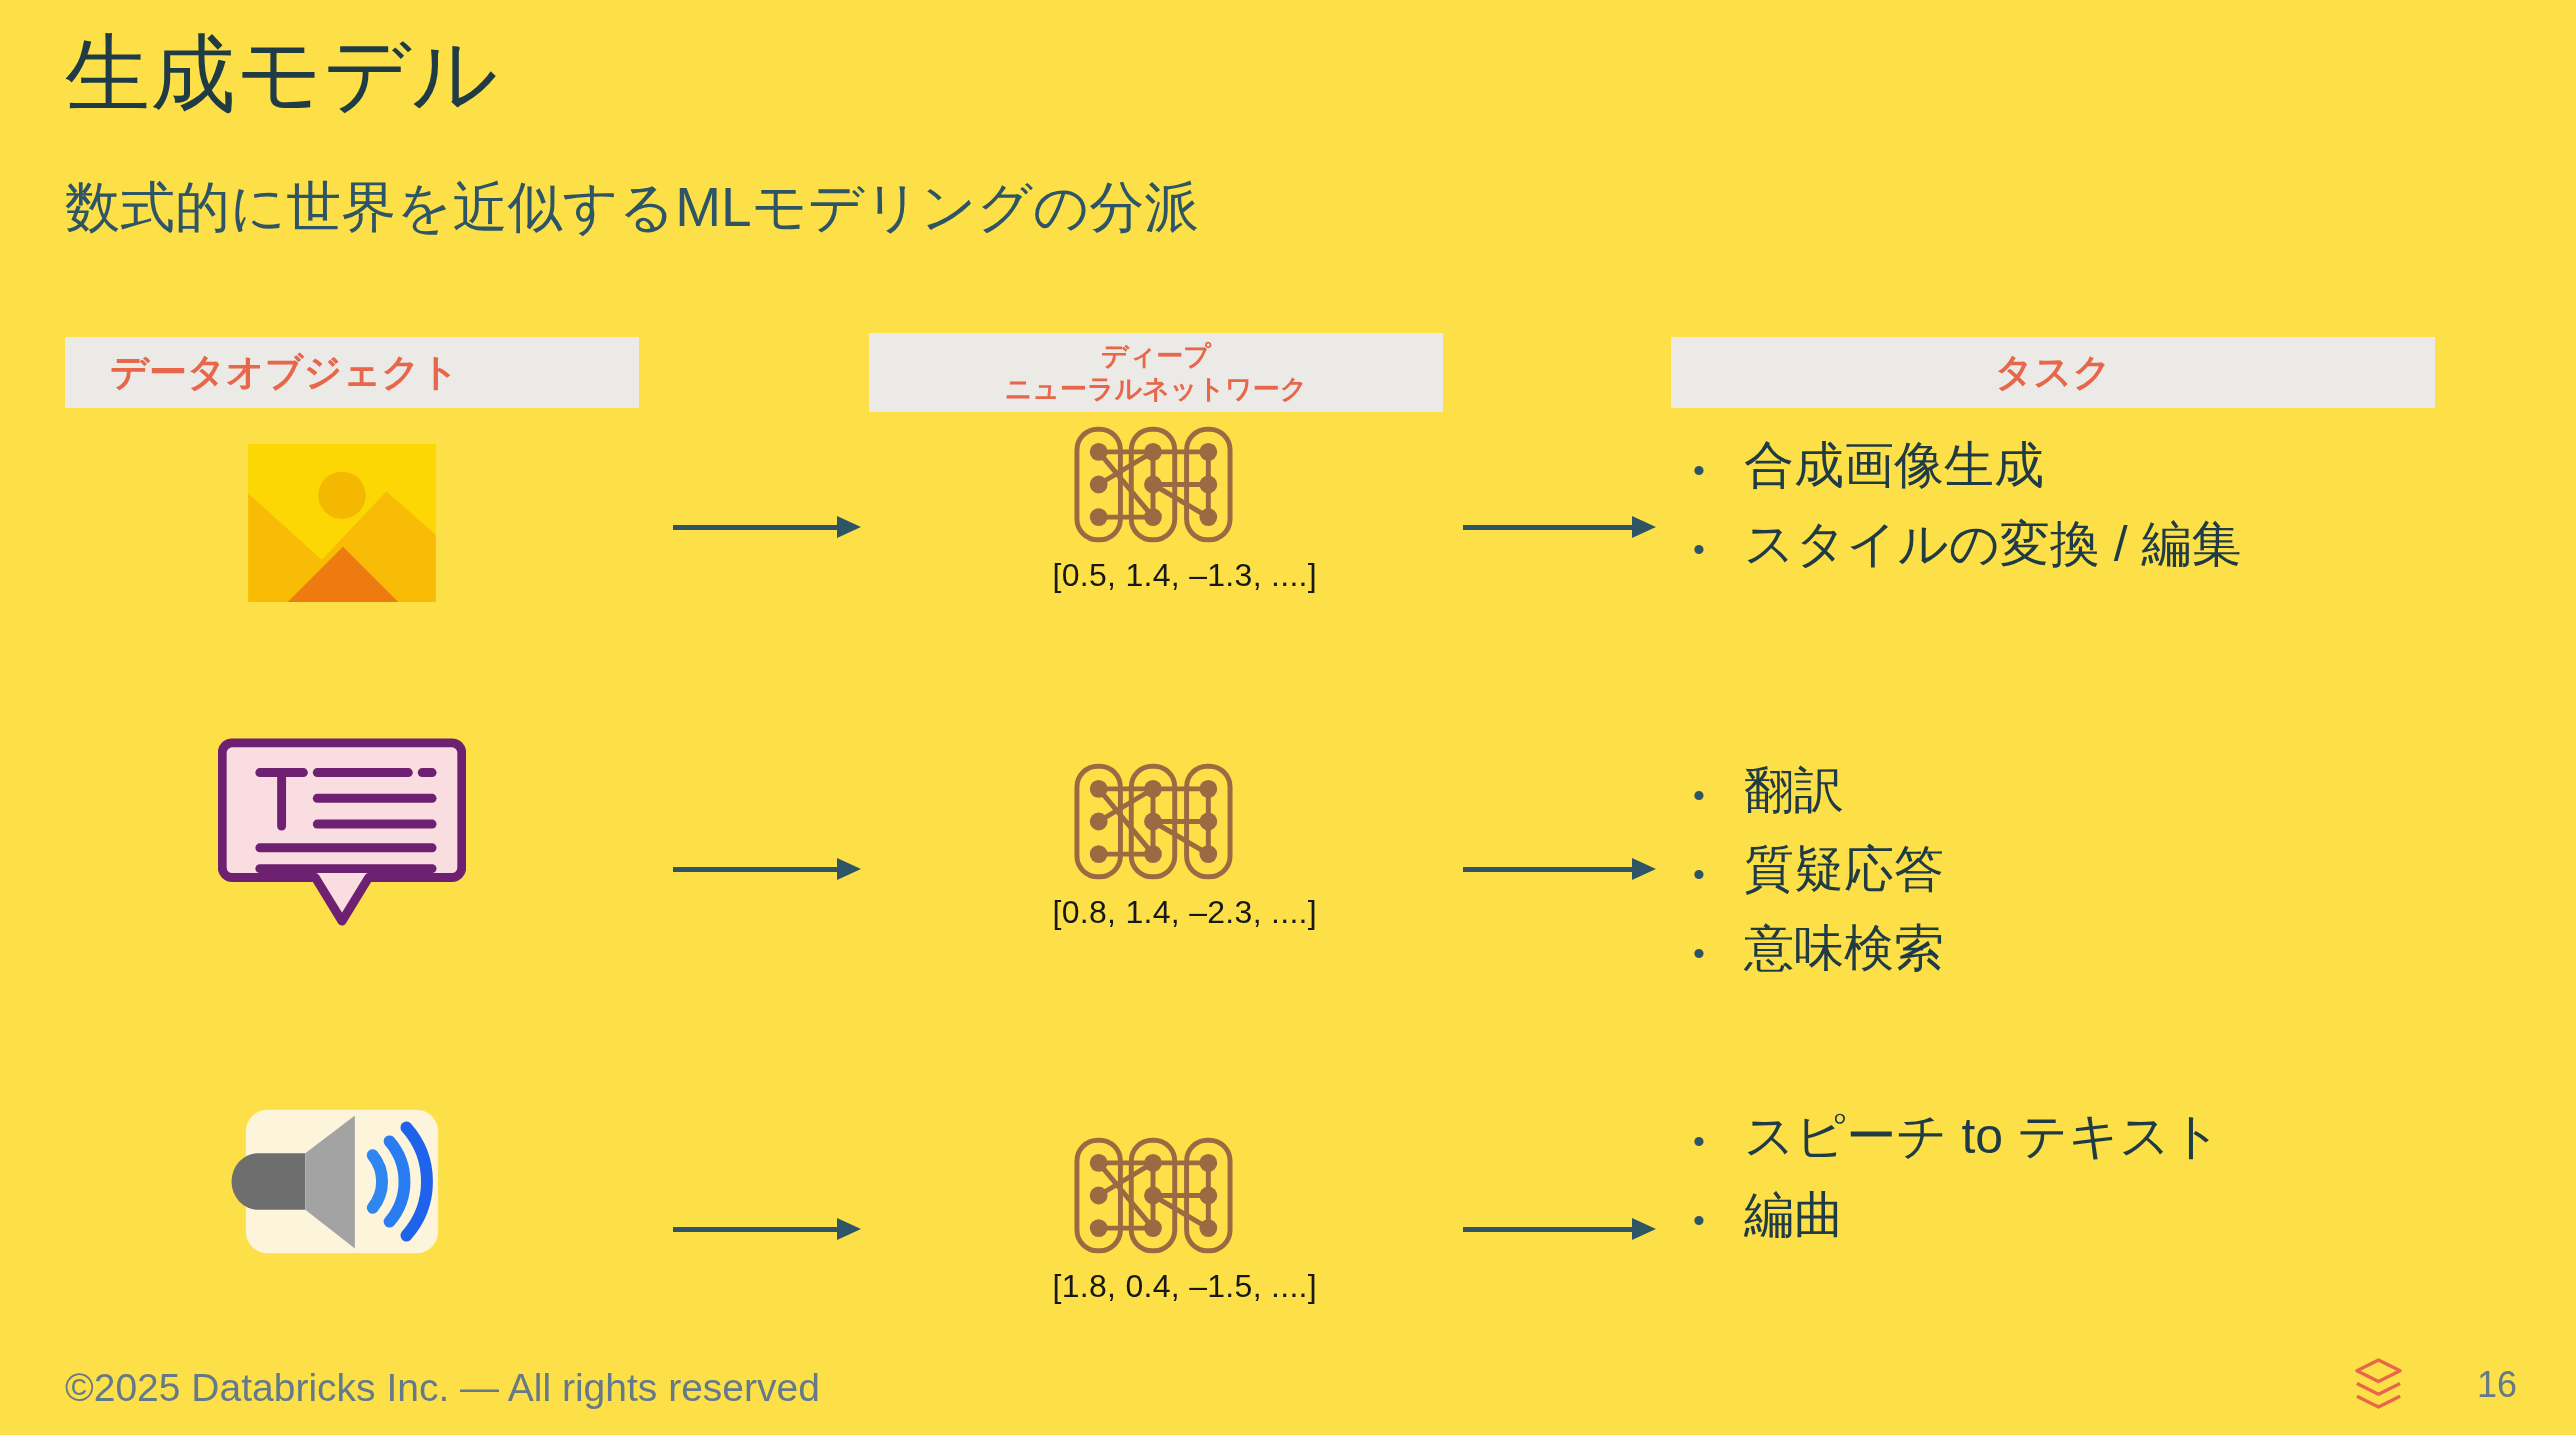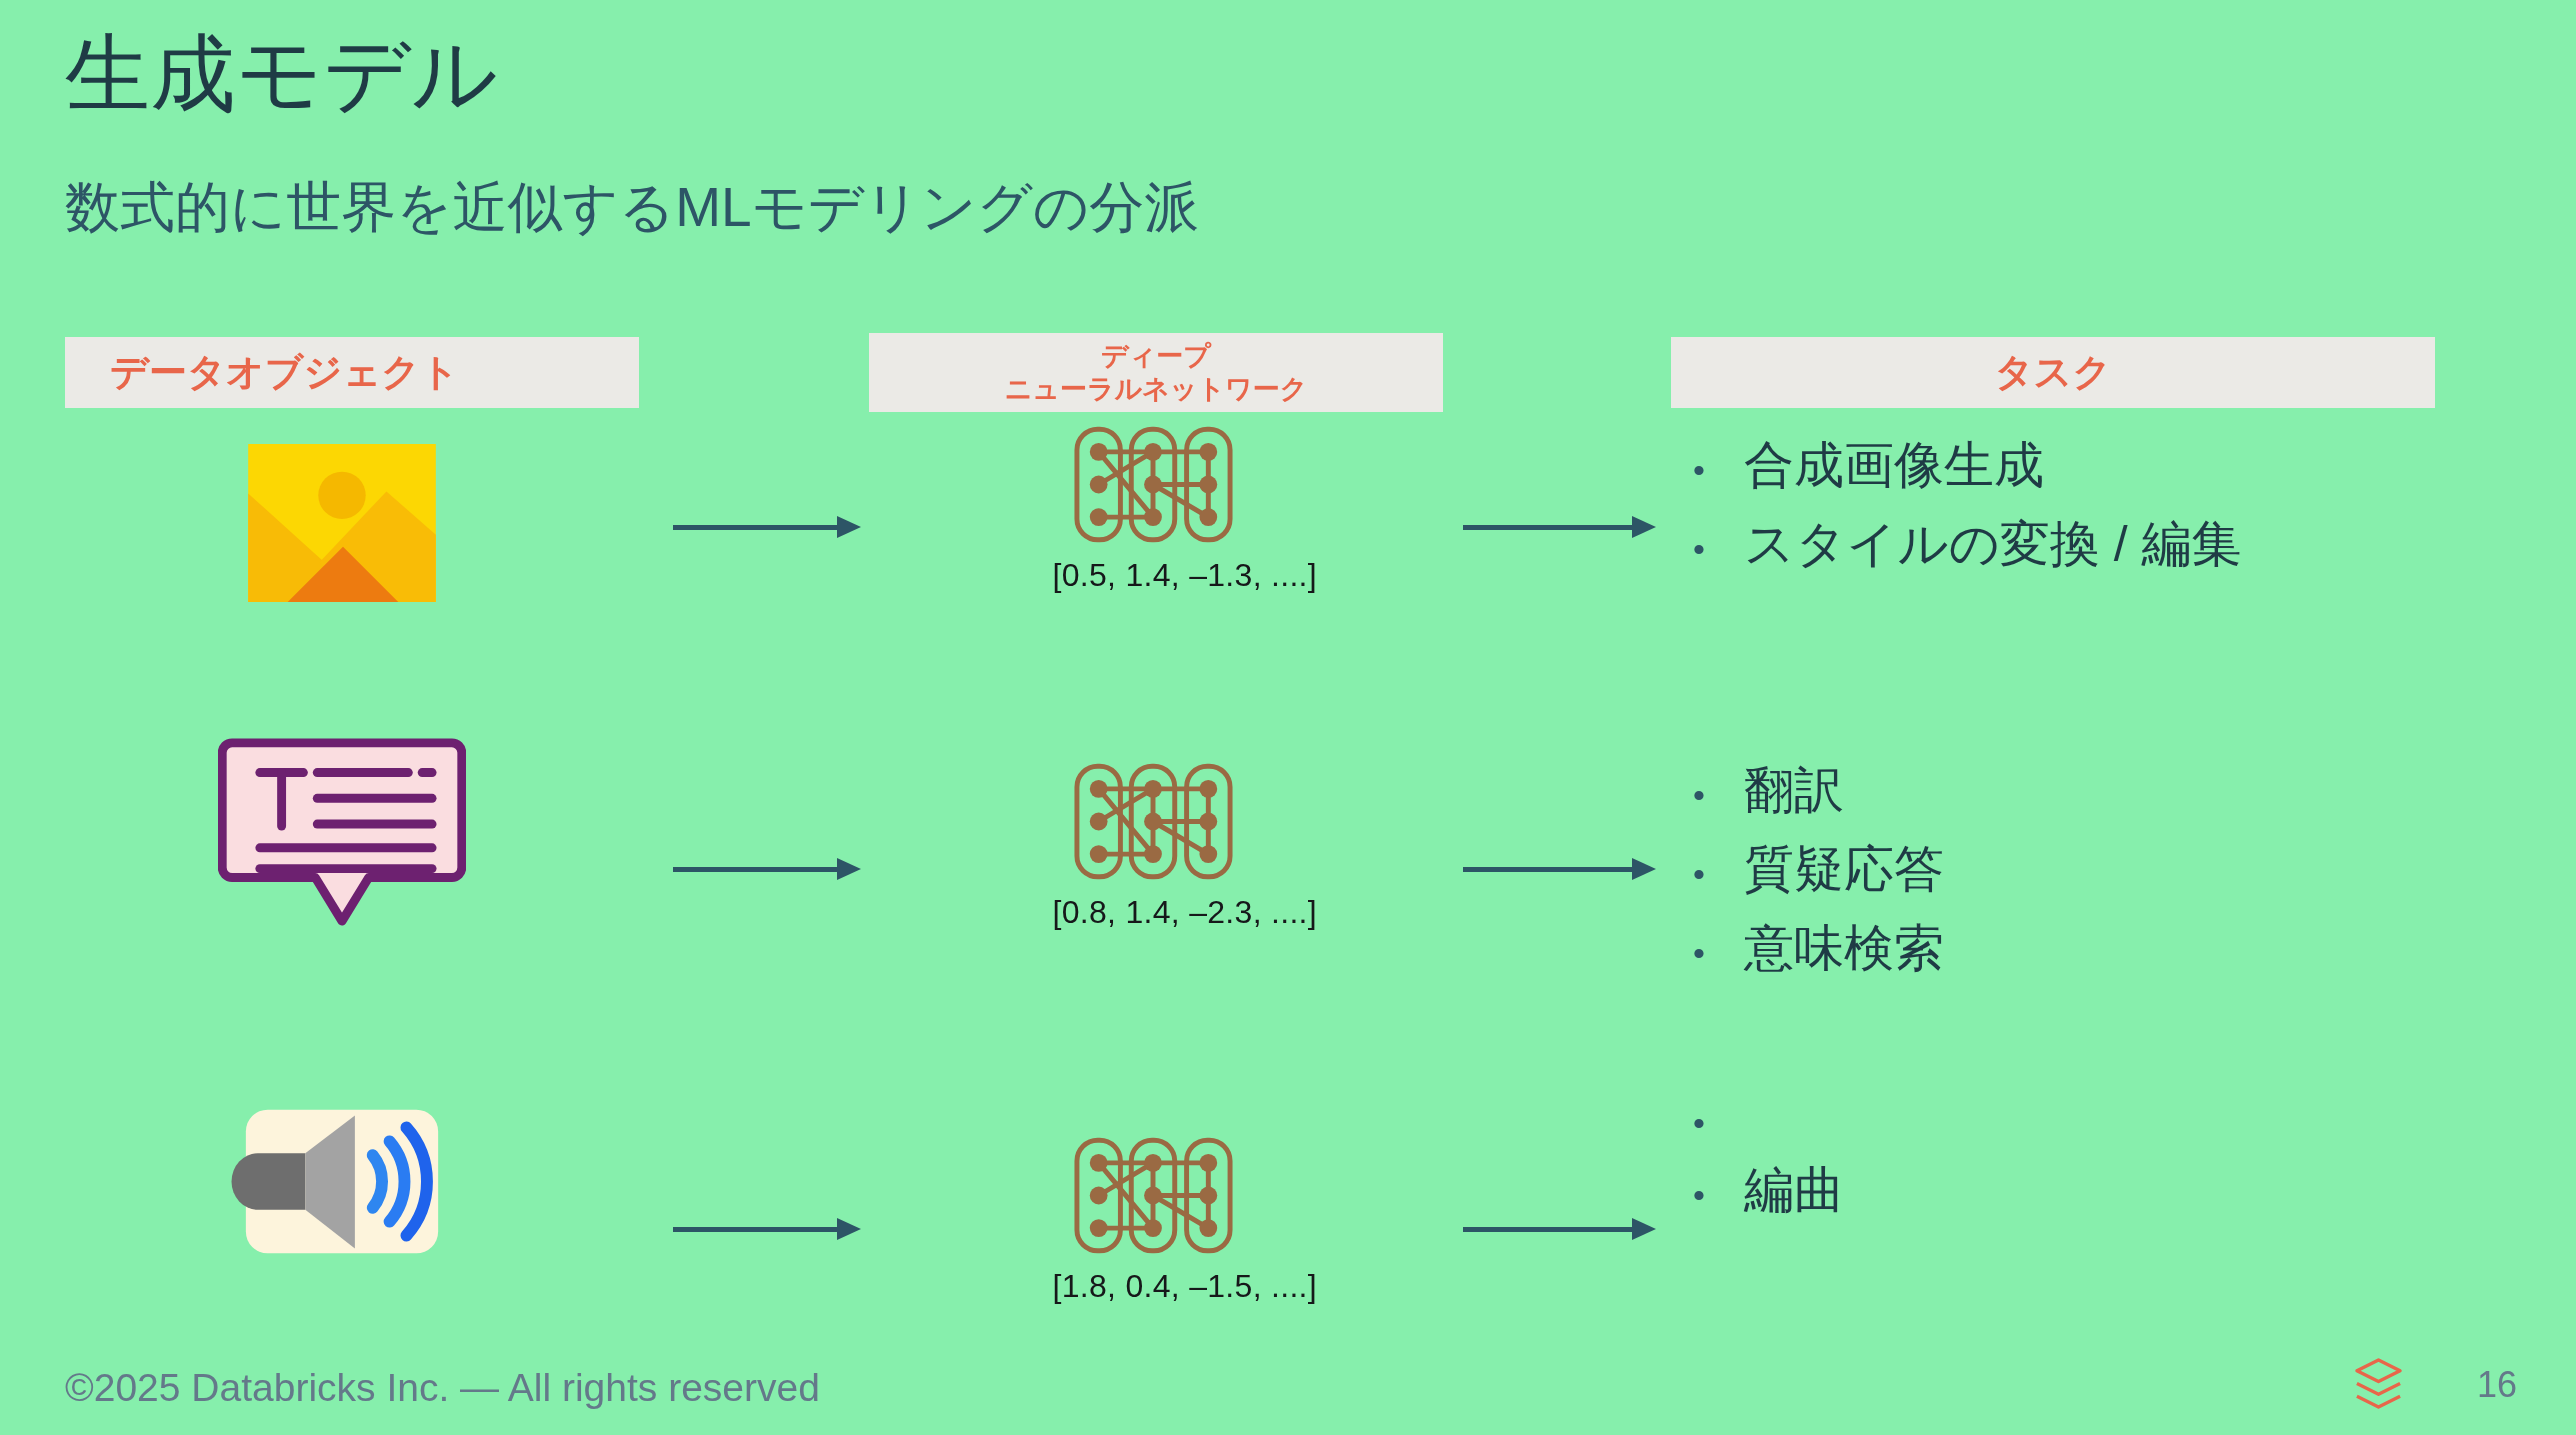--- a/index.html
+++ b/index.html
@@ -7,21 +7,21 @@
     width: 2576px;
     height: 1436px;
     background: #f8f7f3;
     font-family: "Liberation Sans", "DejaVu Sans", sans-serif;
     overflow: hidden;
   }
   .slide {
     position: relative;
     width: 2576px;
     height: 1436px;
-    background: #86efac;
+    background: #fde047;
   }
 
   
   .title {
     position: absolute;
     left: 65px;
     top: 28px;
     font-size: 85px;
     line-height: 1.08;
     font-weight: 400;
@@ -410,20 +410,21 @@
     </div>
 
     <div class="arrow arrow-b">
       <div class="shaft"></div>
       <div class="head"></div>
     </div>
 
     <div class="tasks">
       <div class="task-item">
         <span class="task-bullet">•</span>
+        <span>スピーチ to テキスト</span>
       </div>
       <div class="task-item">
         <span class="task-bullet">•</span>
         <span>編曲</span>
       </div>
     </div>
   </div>
 
   <div class="footer-copy">©2025 Databricks Inc. — All rights reserved</div>
   <div class="footer-right">

